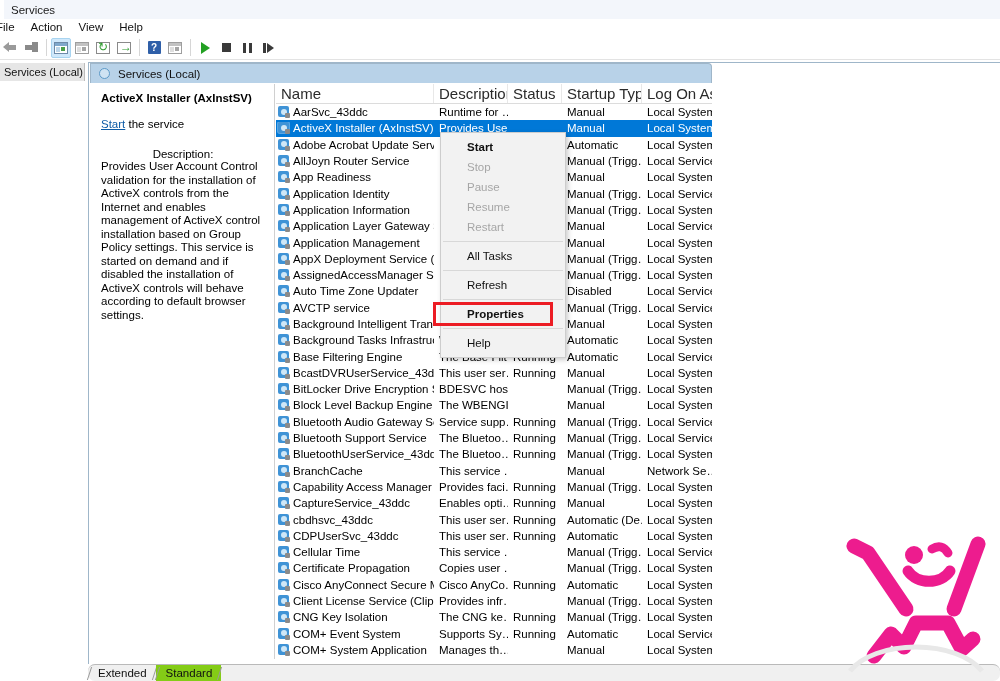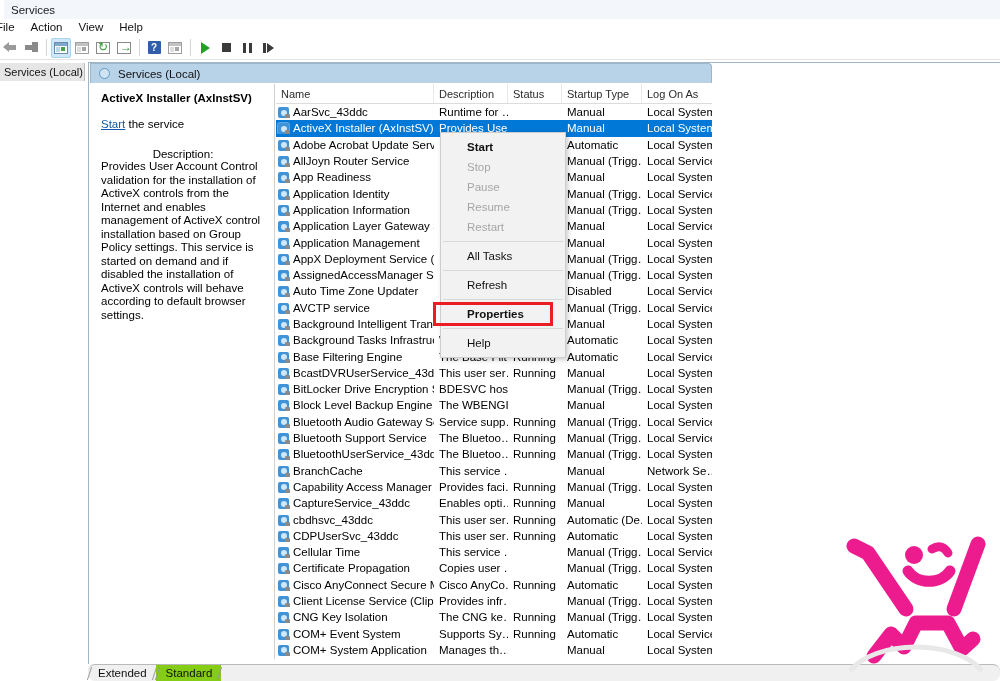--- a/index.html
+++ b/index.html
@@ -100,30 +100,30 @@
   }
   #detail .svcname { font-weight:bold; font-size:11.5px; margin-bottom:14px; }
   #detail .startline { font-size:11.5px; margin-bottom:18px; }
   #detail .startline a { color:#0d5ba6; text-decoration:underline; cursor:pointer; }
   #detail .dsclabel { font-size:11.5px;text-align:center; }
   #detail .dsctext { font-size:11.5px; line-height:13.5px; }
   
   #listpane { position:absolute; left:276px; top:84px; width:436px; height:575px; background:#fff; overflow:hidden; }
   #hdr { display:flex; height:20px; border-bottom:1px solid #dcdcdc; background:#fff; }
   #hdr .hc {
-    font-size:11px; color:#2b2b2b; padding-left:5px; line-height:20px;
+    font-size:15px; color:#2b2b2b; padding-left:5px; line-height:20px;
     border-right:1px solid #e8e8e8; white-space:nowrap; overflow:hidden;
   }
   .c-name { width:158px; } .c-desc { width:74px; } .c-stat { width:54px; }
   .c-start { width:80px; } .c-log { width:70px; border-right:none !important; }
 
   .row { display:flex; height:16.3px; align-items:center; white-space:nowrap; }
   .row.sel { background:#0078d7; color:#fff; }
   .row .cell { font-size:11.5px; padding-left:5px; overflow:hidden; white-space:nowrap; }
-  .row .cell.c-name { display:flex; align-items:flex-end; padding-left:2px; }
+  .row .cell.c-name { display:flex; align-items:flex-start; padding-left:2px; }
   .gear {
     width:11px;height:11px;margin-right:4px;flex:none;position:relative;
     background:#3f93d6;border-radius:2px;
   }
   .gear::before{
     content:""; position:absolute; left:2.5px; top:2.5px; width:6px;height:6px;
     border-radius:50%; background:#cfe7f7;
   }
   .gear::after{
     content:""; position:absolute; right:-1px; bottom:-1px; width:5px; height:5px;

